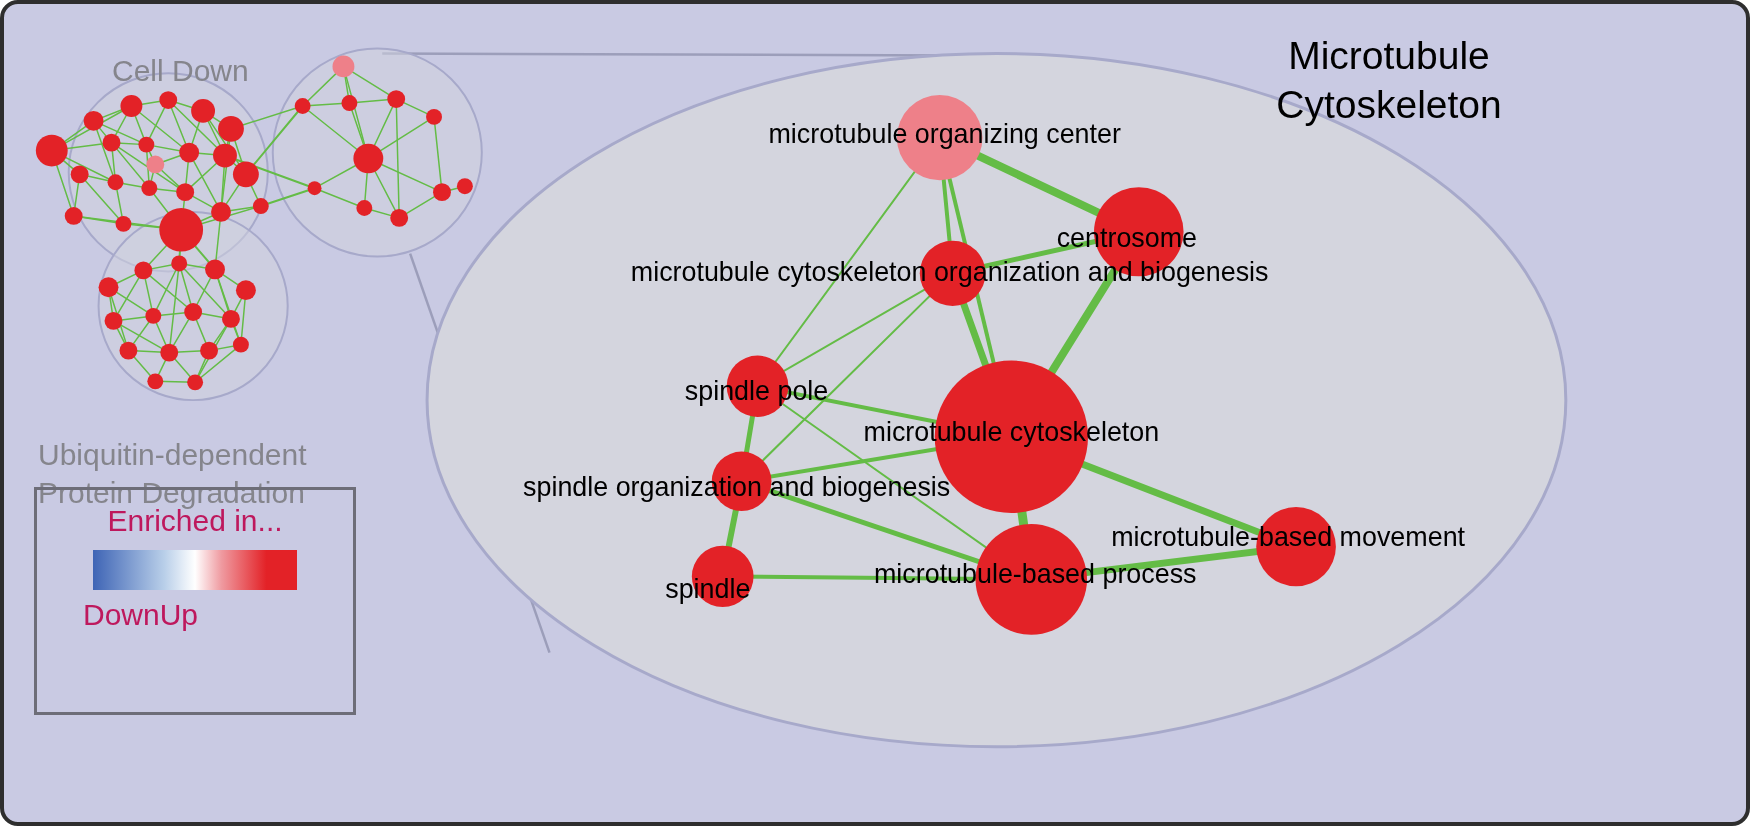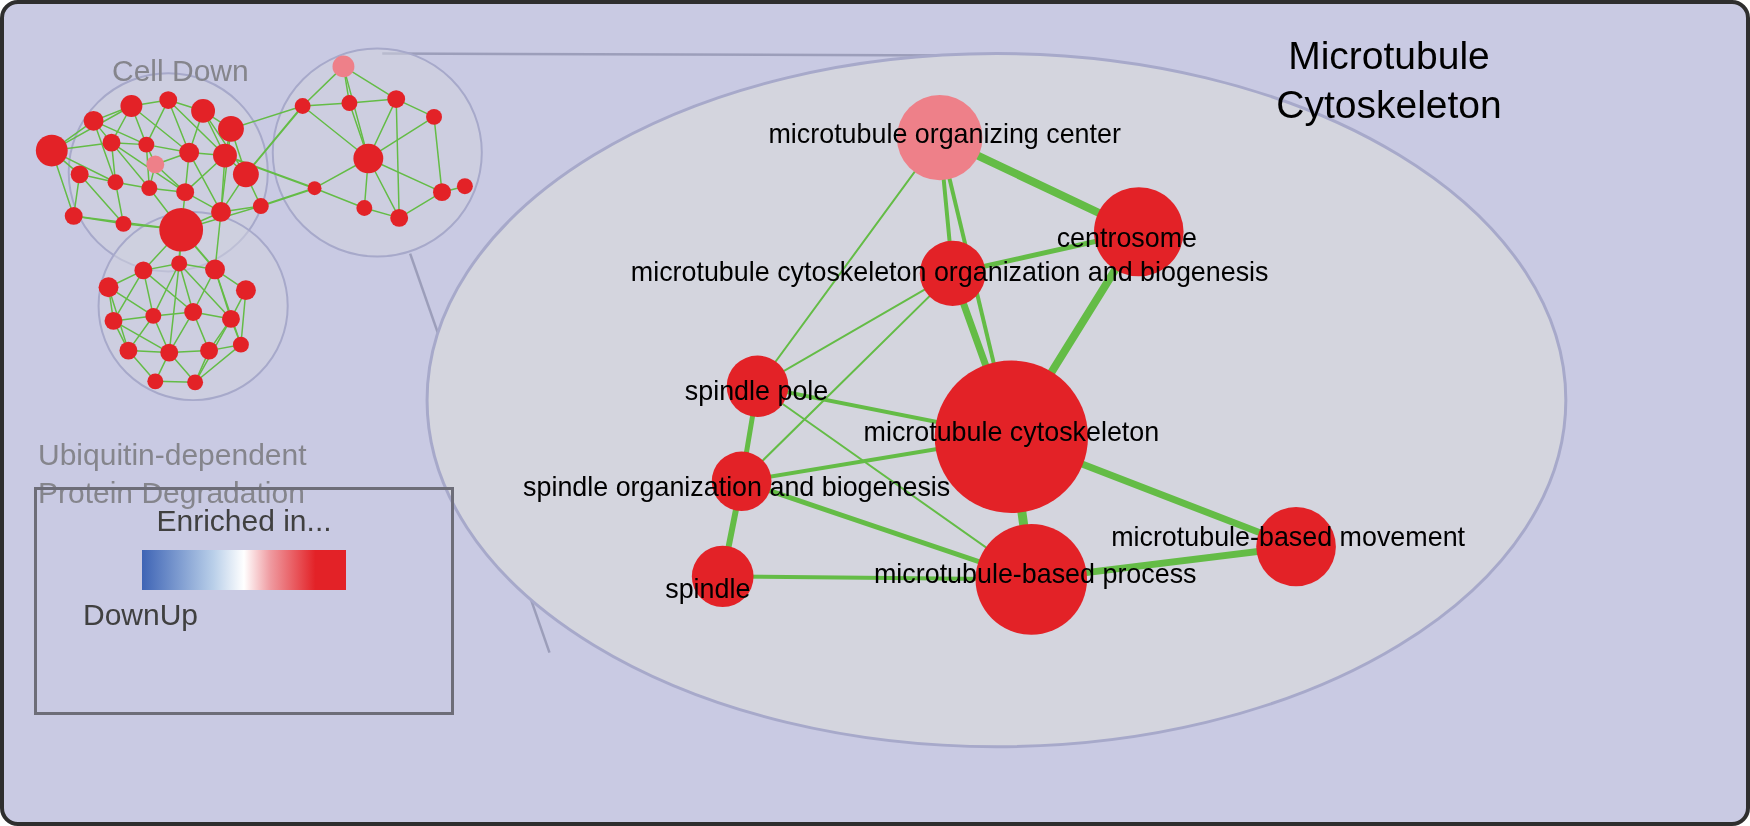--- a/index.html
+++ b/index.html
@@ -12,23 +12,23 @@
     overflow:hidden;
     font-family:"Liberation Sans", sans-serif;
   }
   .stage svg{position:absolute;left:0;top:0;width:100%;height:100%;}
   .overlay{position:absolute;}
   .cluster-label{font-size:30px;line-height:1.25;white-space:pre-line;}
   #lbl-cell-cycle{left:108px;top:48px;}
   #lbl-ubiquitin{left:34px;top:388px;margin-top:44px;}
   #lbl-zoom-title{left:1270px;top:28px;width:230px;text-align:center;font-size:39px;line-height:1.25;white-space:pre-line;color:#000;}
   .legend{
-    position:absolute;left:30px;top:483px;width:420px;height:228px;
+    position:absolute;left:30px;top:483px;width:322px;height:228px;
     box-sizing:border-box;border:3px solid #6d6d78;
-    text-align:center;color:#404040;
+    text-align:center;color:#be185d;
   }
   .legend-title{font-size:30px;margin-top:14px;}
   .legend-bar{width:204px;height:40px;margin:12px auto 0 auto;}
   .legend-row{display:flex;justify-content:flex-start;margin:8px 62px 0 46px;font-size:30px;}
   .legend-caption{font-size:26px;line-height:1.3;margin-top:10px;white-space:pre-line;}
 </style>
 </head>
 <body>
 
 <div class="stage" style="background: rgb(201, 202, 227); border-color: rgb(46, 46, 46);">

